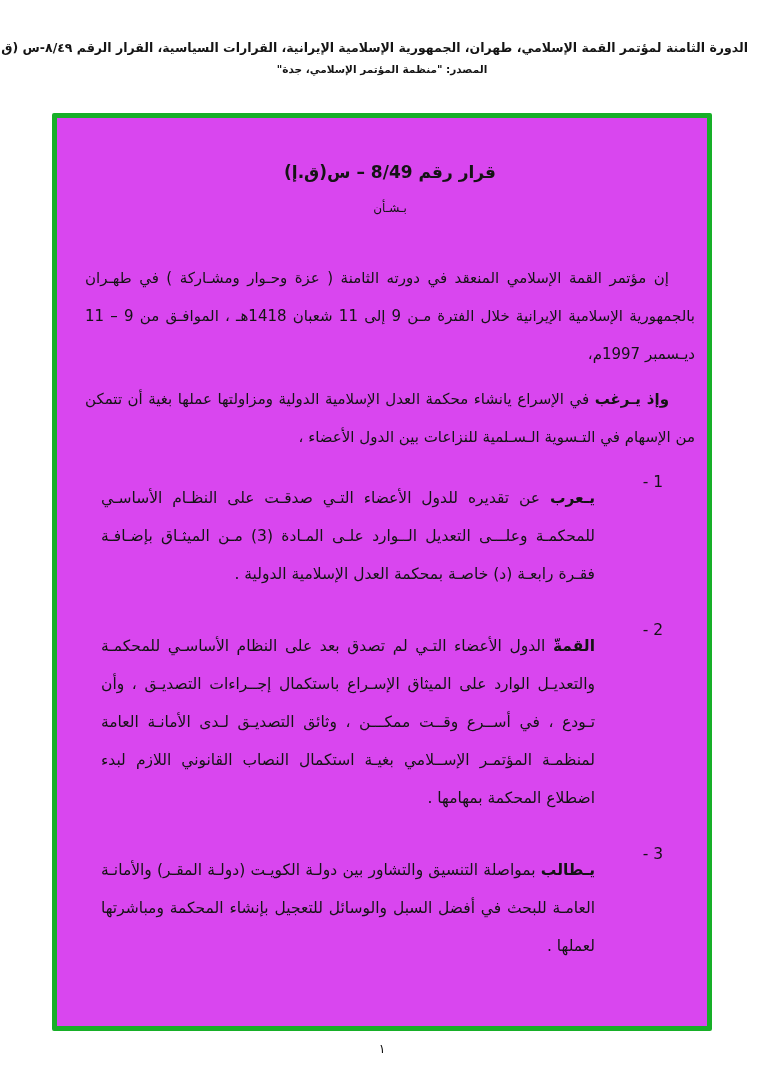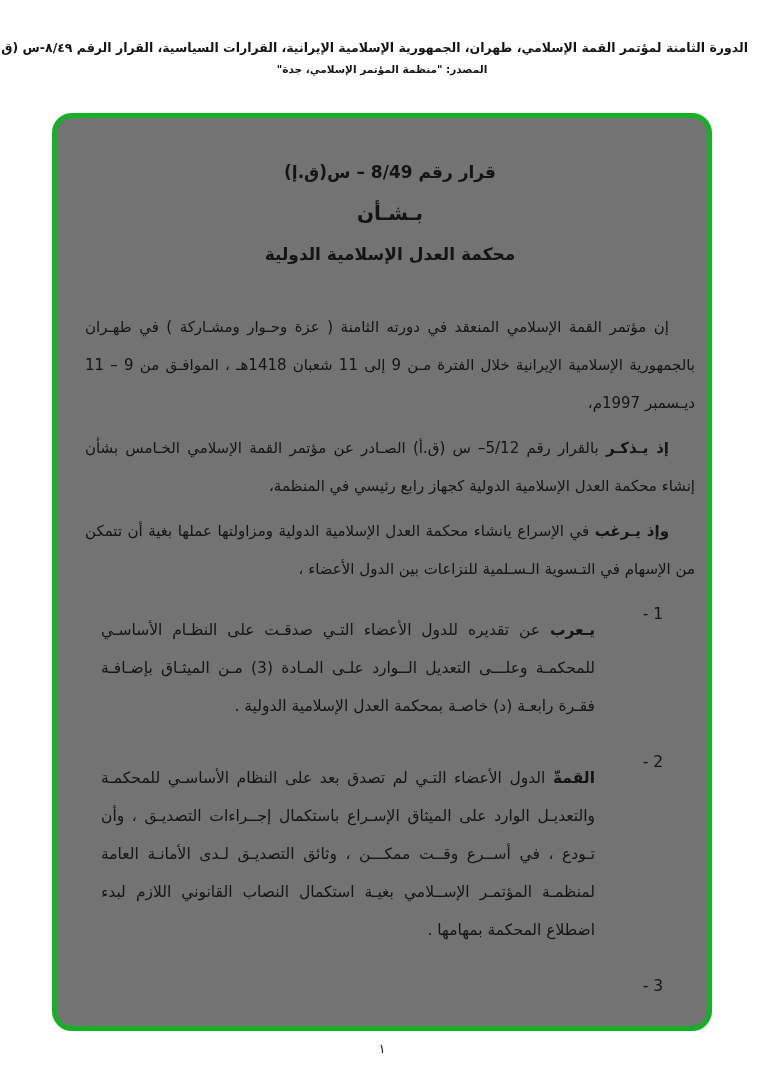--- a/index.html
+++ b/index.html
@@ -36,33 +36,33 @@
   }
 
   
   .frame {
     position: absolute;
     left: 52px;
     top: 113px;
     width: 660px;
     height: 918px;
     border: 5px solid #17af28;
-    border-radius: 20px;
+    border-radius: 2px;
     box-sizing: border-box;
-    background: #737373;
+    background: #d946ef;
   }
   .frame-content {
     direction: rtl;
     padding: 44px 12px 0 28px;
   }
 
   
   .title-block { text-align: center; margin-bottom: 44px; }
   .title-block .t1 { font-size: 17px;   font-weight: bold; margin-bottom: 19px; }
-  .title-block .t2 { font-size: 20px; font-weight: bold; margin-bottom: 19px; }
+  .title-block .t2 { font-size: 12px; font-weight: normal; margin-bottom: 19px; }
   .title-block .t3 { font-size: 17px;   font-weight: bold; }
 
   
   .para {
     font-size: 15px;
     line-height: 38px;
     text-align: justify;
     margin: 0 0 7px 0;
     text-indent: 26px;
   }
@@ -103,41 +103,40 @@
     <div class="line1">الدورة الثامنة لمؤتمر القمة الإسلامي، طهران، الجمهورية الإسلامية الإيرانية، القرارات السياسية، القرار الرقم ٨/٤٩-س (ق.إ)</div>
     <div class="line2">المصدر: "منظمة المؤتمر الإسلامي، جدة"</div>
   </header>
 
   <div class="frame" style="border-color: rgb(23, 175, 40);">
     <div class="frame-content">
 
       <div class="title-block">
         <div class="t1">قرار رقم  8/49 – س(ق.إ)</div>
         <div class="t2">بـشـأن</div>
-        <div class="t3">محكمة العدل الإسلامية الدولية</div>
       </div>
 
       <p class="para"><span>إن مؤتمر القمة الإسلامي المنعقد في دورته الثامنة ( عزة  وحـوار  ومشـاركة ) في طهـران بالجمهورية الإسلامية الإيرانية خلال الفترة مـن 9 إلى 11 شعبان 1418هـ ، الموافـق من 9 – 11 ديـسمبر 1997م،</span></p>
 
-      <p class="para"><strong class="lead">إذ يـذكـر</strong><span> بالقرار رقم 5/12– س (ق.أ) الصـادر عن مؤتمر القمة الإسلامي الخـامس بشأن إنشاء محكمة العدل الإسلامية الدولية كجهاز رابع رئيسي في المنظمة،</span></p>
 
       <p class="para"><strong class="lead">وإذ يـرغب</strong><span> في الإسراع يانشاء محكمة العدل الإسلامية الدولية ومزاولتها عملها بغية أن تتمكن من الإسهام في التـسوية الـسـلمية للنزاعات بين الدول الأعضاء ،</span></p>
 
       <div class="item">
         <div class="item-number">1 -</div>
         <p class="item-body"><strong class="lead">يـعرب</strong><span> عن تقديره للدول الأعضاء  التـي صدقـت على النظـام الأساسـي للمحكمـة وعلـــى التعديل الــوارد علـى المـادة (3) مـن الميثـاق بإضـافـة فقـرة رابعـة (د) خاصـة بمحكمة العدل الإسلامية الدولية .</span></p>
       </div>
 
       <div class="item">
         <div class="item-number">2 -</div>
         <p class="item-body"><strong class="lead">القمةّ</strong><span> الدول الأعضاء التـي لم تصدق بعد على  النظام الأساسـي للمحكمـة والتعديـل الوارد على الميثاق الإسـراع باستكمال إجــراءات التصديـق ، وأن تـودع ، في أســرع وقــت ممكـــن ، وثائق  التصديـق لـدى الأمانـة العامة لمنظمـة المؤتمـر الإســلامي بغيـة استكمال النصاب القانوني اللازم لبدء اضطلاع المحكمة بمهامها .</span></p>
       </div>
 
       <div class="item">
         <div class="item-number">3 -</div>
+        <p class="item-body"><strong class="lead">يـطالب</strong><span> بمواصلة التنسيق والتشاور بين دولـة الكويـت (دولـة المقـر) والأمانـة العامـة للبحث في أفضل السبل والوسائل للتعجيل بإنشاء المحكمة ومباشرتها لعملها .</span></p>
       </div>
 
     </div>
   </div>
 
   <footer class="page-number">١</footer>
 
 </div>
 
 </body></html>

